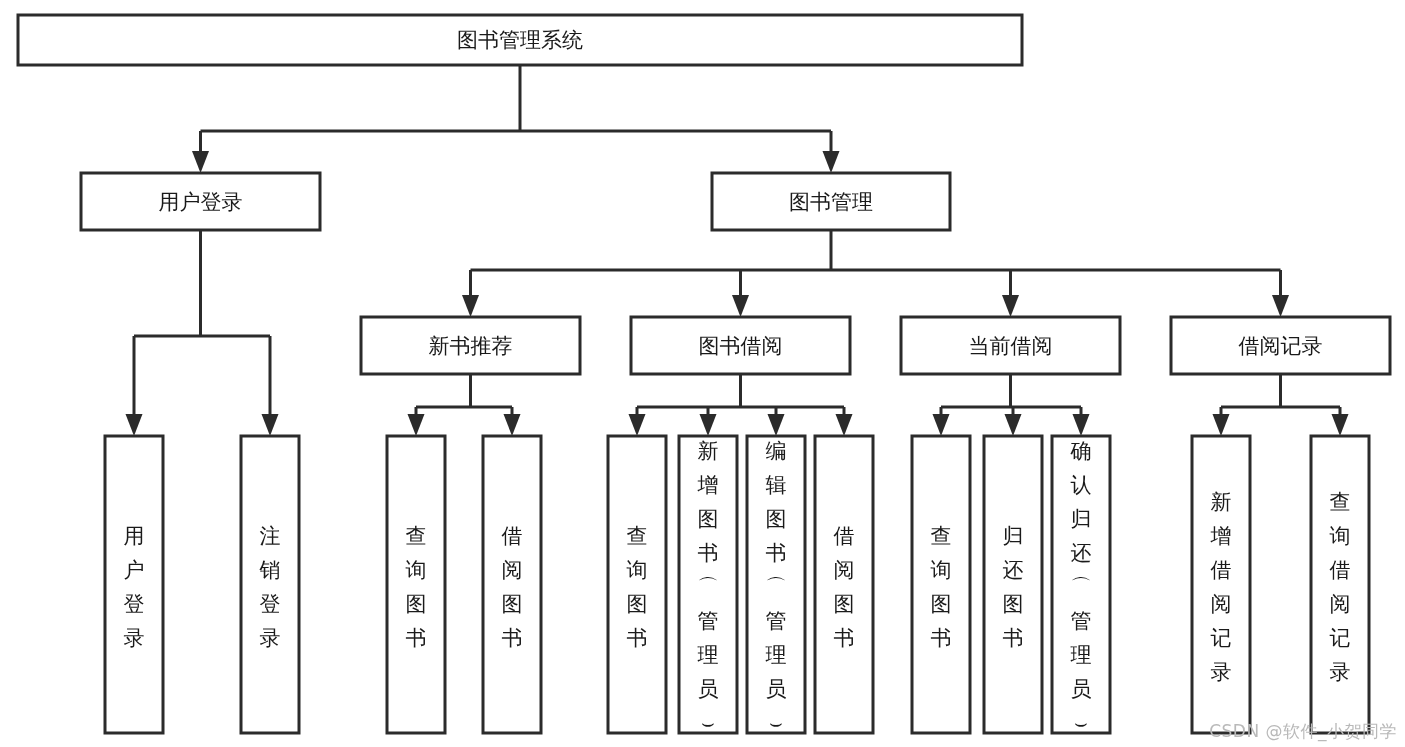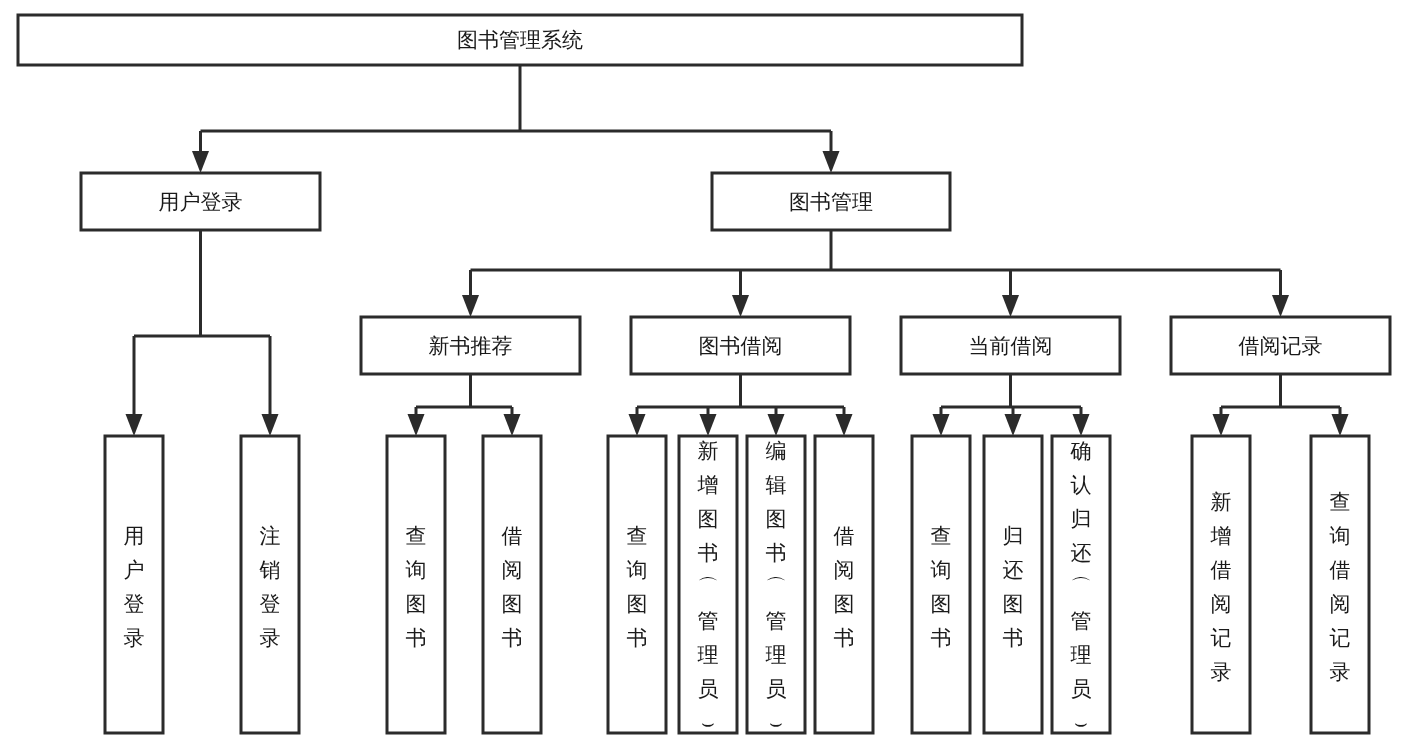--- a/index.html
+++ b/index.html
@@ -218,13 +218,14 @@
           <rect class="node-box" x="1192" y="436" width="58" height="297"></rect>
           <text class="node-label-v" x="1221" y="509.02"><tspan x="1221" dy="0">新</tspan><tspan x="1221" dy="34">增</tspan><tspan x="1221" dy="34">借</tspan><tspan x="1221" dy="34">阅</tspan><tspan x="1221" dy="34">记</tspan><tspan x="1221" dy="34">录</tspan></text>
         </g>
         <g>
           <rect class="node-box" x="1311" y="436" width="58" height="297"></rect>
           <text class="node-label-v" x="1340" y="509.02"><tspan x="1340" dy="0">查</tspan><tspan x="1340" dy="34">询</tspan><tspan x="1340" dy="34">借</tspan><tspan x="1340" dy="34">阅</tspan><tspan x="1340" dy="34">记</tspan><tspan x="1340" dy="34">录</tspan></text>
         </g>
       </g>
   </svg>
 
+  <div class="watermark">CSDN @软件_小贺同学</div>
 </div>
 
 </body></html>

